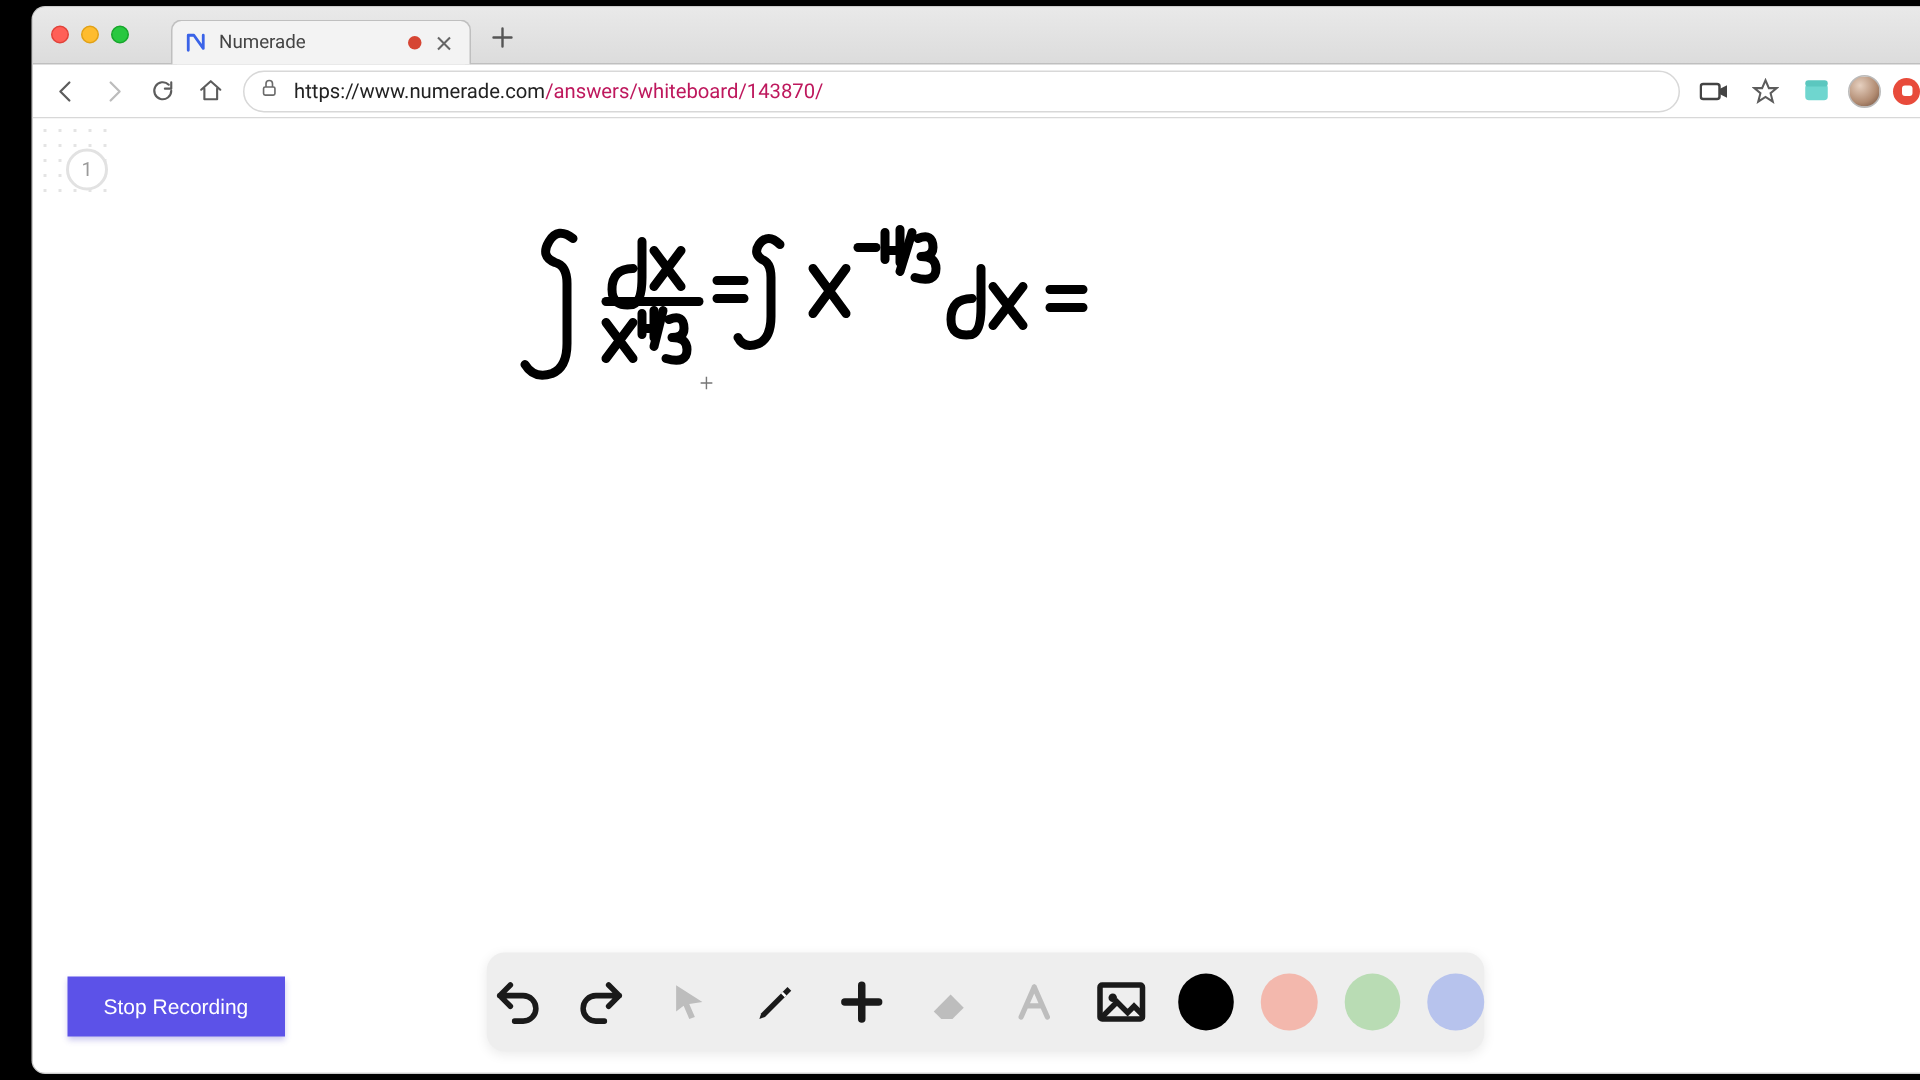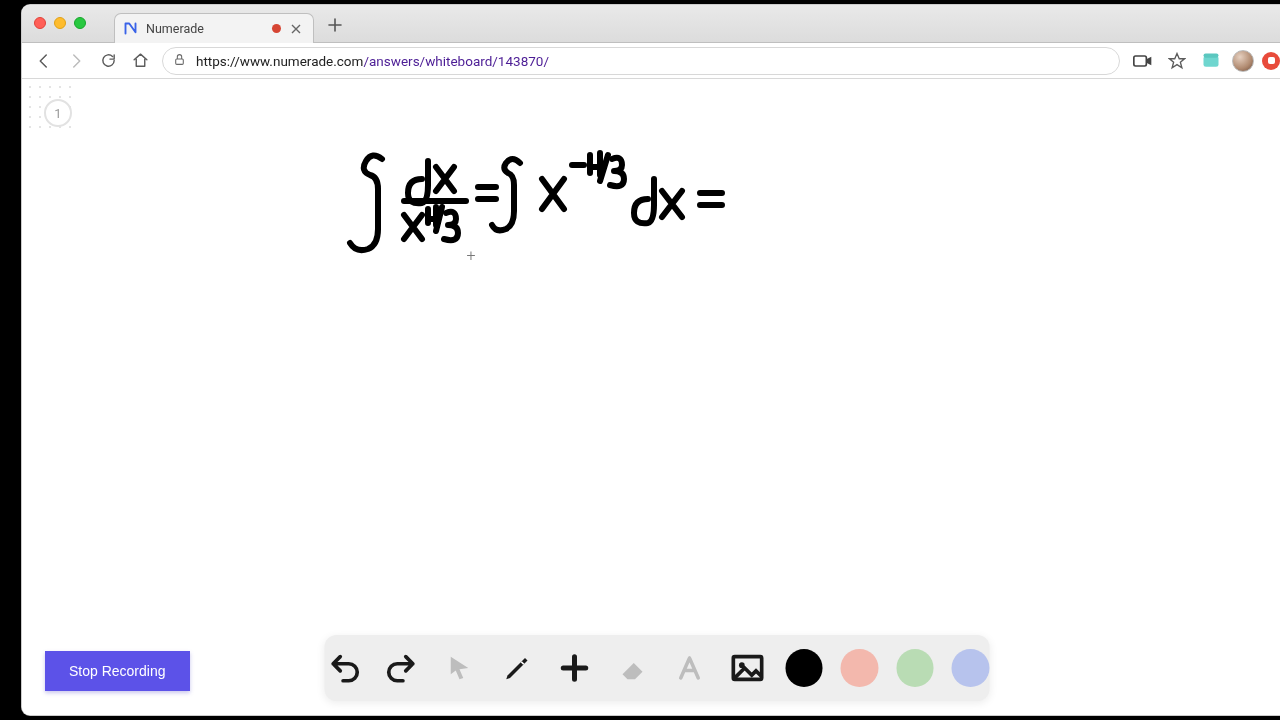--- a/index.html
+++ b/index.html
@@ -103,21 +103,21 @@
     border-radius: 16px;
     display: flex;
     align-items: center;
     padding: 0 10px;
     gap: 10px;
     font-size: 13.5px;
     color: #222;
     background: #fff;
   }
   .omnibox .lock { color: #6a6a6a; }
-  .omnibox .url-path { color: #4c1d95; }
+  .omnibox .url-path { color: #be185d; }
   .right-icons {
     display: flex; align-items: center; gap: 8px;
     padding-right: 4px;
   }
   .rbtn {
     width: 26px; height: 26px;
     display:flex; align-items:center; justify-content:center;
     color:#5c5c5c;
   }
   .avatar {

